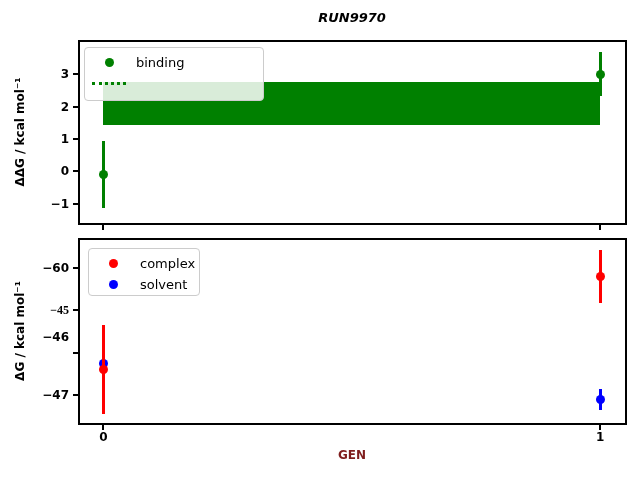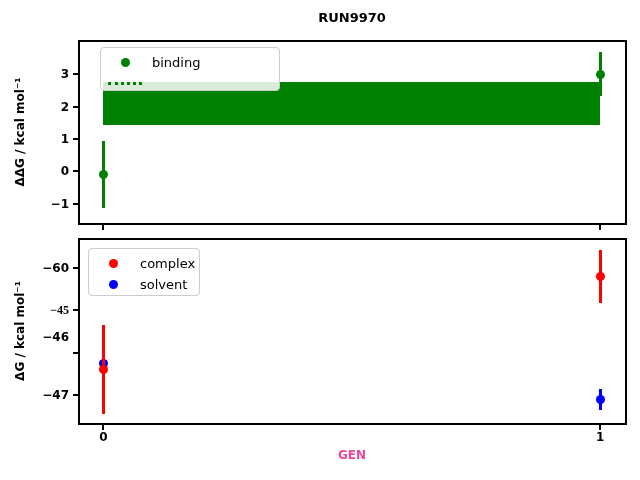--- a/index.html
+++ b/index.html
@@ -1,40 +1,40 @@
 <!DOCTYPE html>
 <html><head>
 <meta charset="utf-8">
 <style>
   html, body { margin: 0; padding: 0; background: #ffffff; }
   body { width: 640px; height: 480px; font-family: "DejaVu Sans", "Liberation Sans", sans-serif; }
   .figure { position: relative; width: 640px; height: 480px; background: #ffffff; overflow: hidden; }
   .chart-title { position: absolute; font-size: 13px; font-weight: bold; color: #000; transform: translateX(-50%); white-space: nowrap; }
   .plot { position: absolute; border: 2px solid #000; box-sizing: border-box; background: #fff; }
   .ylabel { position: absolute; font-size: 12px; font-weight: bold; color: #000; white-space: nowrap; transform: translate(-50%, -50%) rotate(-90deg); }
-  .xlabel { position: absolute; font-size: 12px; font-weight: bold; color: #ec4899; transform: translateX(-50%); white-space: nowrap; }
+  .xlabel { position: absolute; font-size: 12px; font-weight: bold; color: #7f1d1d; transform: translateX(-50%); white-space: nowrap; }
   .tick { position: absolute; background: #000; }
   .tick-label { position: absolute; font-size: 12px; font-weight: bold; color: #000; }
   .ytick-label { text-align: right; transform: translateY(-50%); }
   .xtick-label { transform: translateX(-50%); }
   .band { position: absolute; }
   .errbar { position: absolute; }
   .marker { position: absolute; border-radius: 50%; }
   .legend { position: absolute; background: rgba(255,255,255,0.85); border: 1px solid #cccccc; border-radius: 4px; box-sizing: border-box; padding: 4px 6px; }
   .legend-row { display: flex; align-items: center; height: 21px; }
   .legend-swatch { width: 36px; flex: none; display: flex; align-items: center; justify-content: center; }
   .legend-dot { width: 9px; height: 9px; border-radius: 50%; }
   .legend-dotted { width: 34px; height: 0; border-top: 3px dotted; }
   .legend-label { font-size: 13px; color: #000; white-space: nowrap; margin-left: 9px; }
 </style>
 </head>
 <body>
 
 <div class="figure" id="figure">
-  <div class="chart-title" style="left:352px; top:10px;">RUN9970</div>
+  <div class="chart-title" style="left:352px; top:10px;font-style:italic;">RUN9970</div>
 
   <div class="plot" id="plot-top" style="left:78px; top:40px; width:549px; height:185px;"></div>
 
   <div class="plot" id="plot-bottom" style="left:78px; top:238px; width:549px; height:187px;"></div>
 
   <div class="ylabel" style="left:20px; top:132px;">ΔΔG / kcal mol⁻¹</div>
 
   <div class="ylabel" style="left:20px; top:331px;">ΔG / kcal mol⁻¹</div>
 
   <div class="xlabel" style="left:352px; top:448px;">GEN</div>
@@ -48,21 +48,21 @@
     <div class="tick-label ytick-label" style="left: 35px; top: 171.286px; width: 34px;">0</div>
     <div class="tick" style="left: 73px; top: 202.607px; width: 7px; height: 2px;"></div>
     <div class="tick-label ytick-label" style="left: 35px; top: 203.607px; width: 34px;">−1</div>
     <div class="tick" style="left: 102.35px; top: 223px; width: 2px; height: 7px;"></div>
     <div class="tick" style="left: 599.16px; top: 223px; width: 2px; height: 7px;"></div>
     <div class="band" style="left: 103.35px; top: 81.7554px; width: 496.809px; height: 43.6339px; background: rgb(0, 128, 0);"></div>
     <div class="errbar" style="left: 101.85px; top: 140.58px; width: 3px; height: 67.875px; background: rgb(0, 128, 0);"></div>
     <div class="marker" style="left: 98.85px; top: 170.018px; width: 9px; height: 9px; background: rgb(0, 128, 0);"></div>
     <div class="errbar" style="left: 598.66px; top: 52.3429px; width: 3px; height: 43.9571px; background: rgb(0, 128, 0);"></div>
     <div class="marker" style="left: 595.66px; top: 69.8214px; width: 9px; height: 9px; background: rgb(0, 128, 0);"></div>
-    <div class="legend" style="left: 84px; top: 47px; width: 180px; height: 44px; margin-left: 16px;">
+    <div class="legend" style="left: 84px; top: 47px; width: 180px; height: 54px;">
       <div class="legend-row">
         <div class="legend-swatch">
           <div class="legend-dot" style="background: rgb(0, 128, 0);"></div>
         </div>
         <div class="legend-label">binding</div>
       </div>
       <div class="legend-row">
         <div class="legend-swatch">
           <div class="legend-dotted" style="border-top-color: rgb(0, 128, 0);"></div>
         </div>

